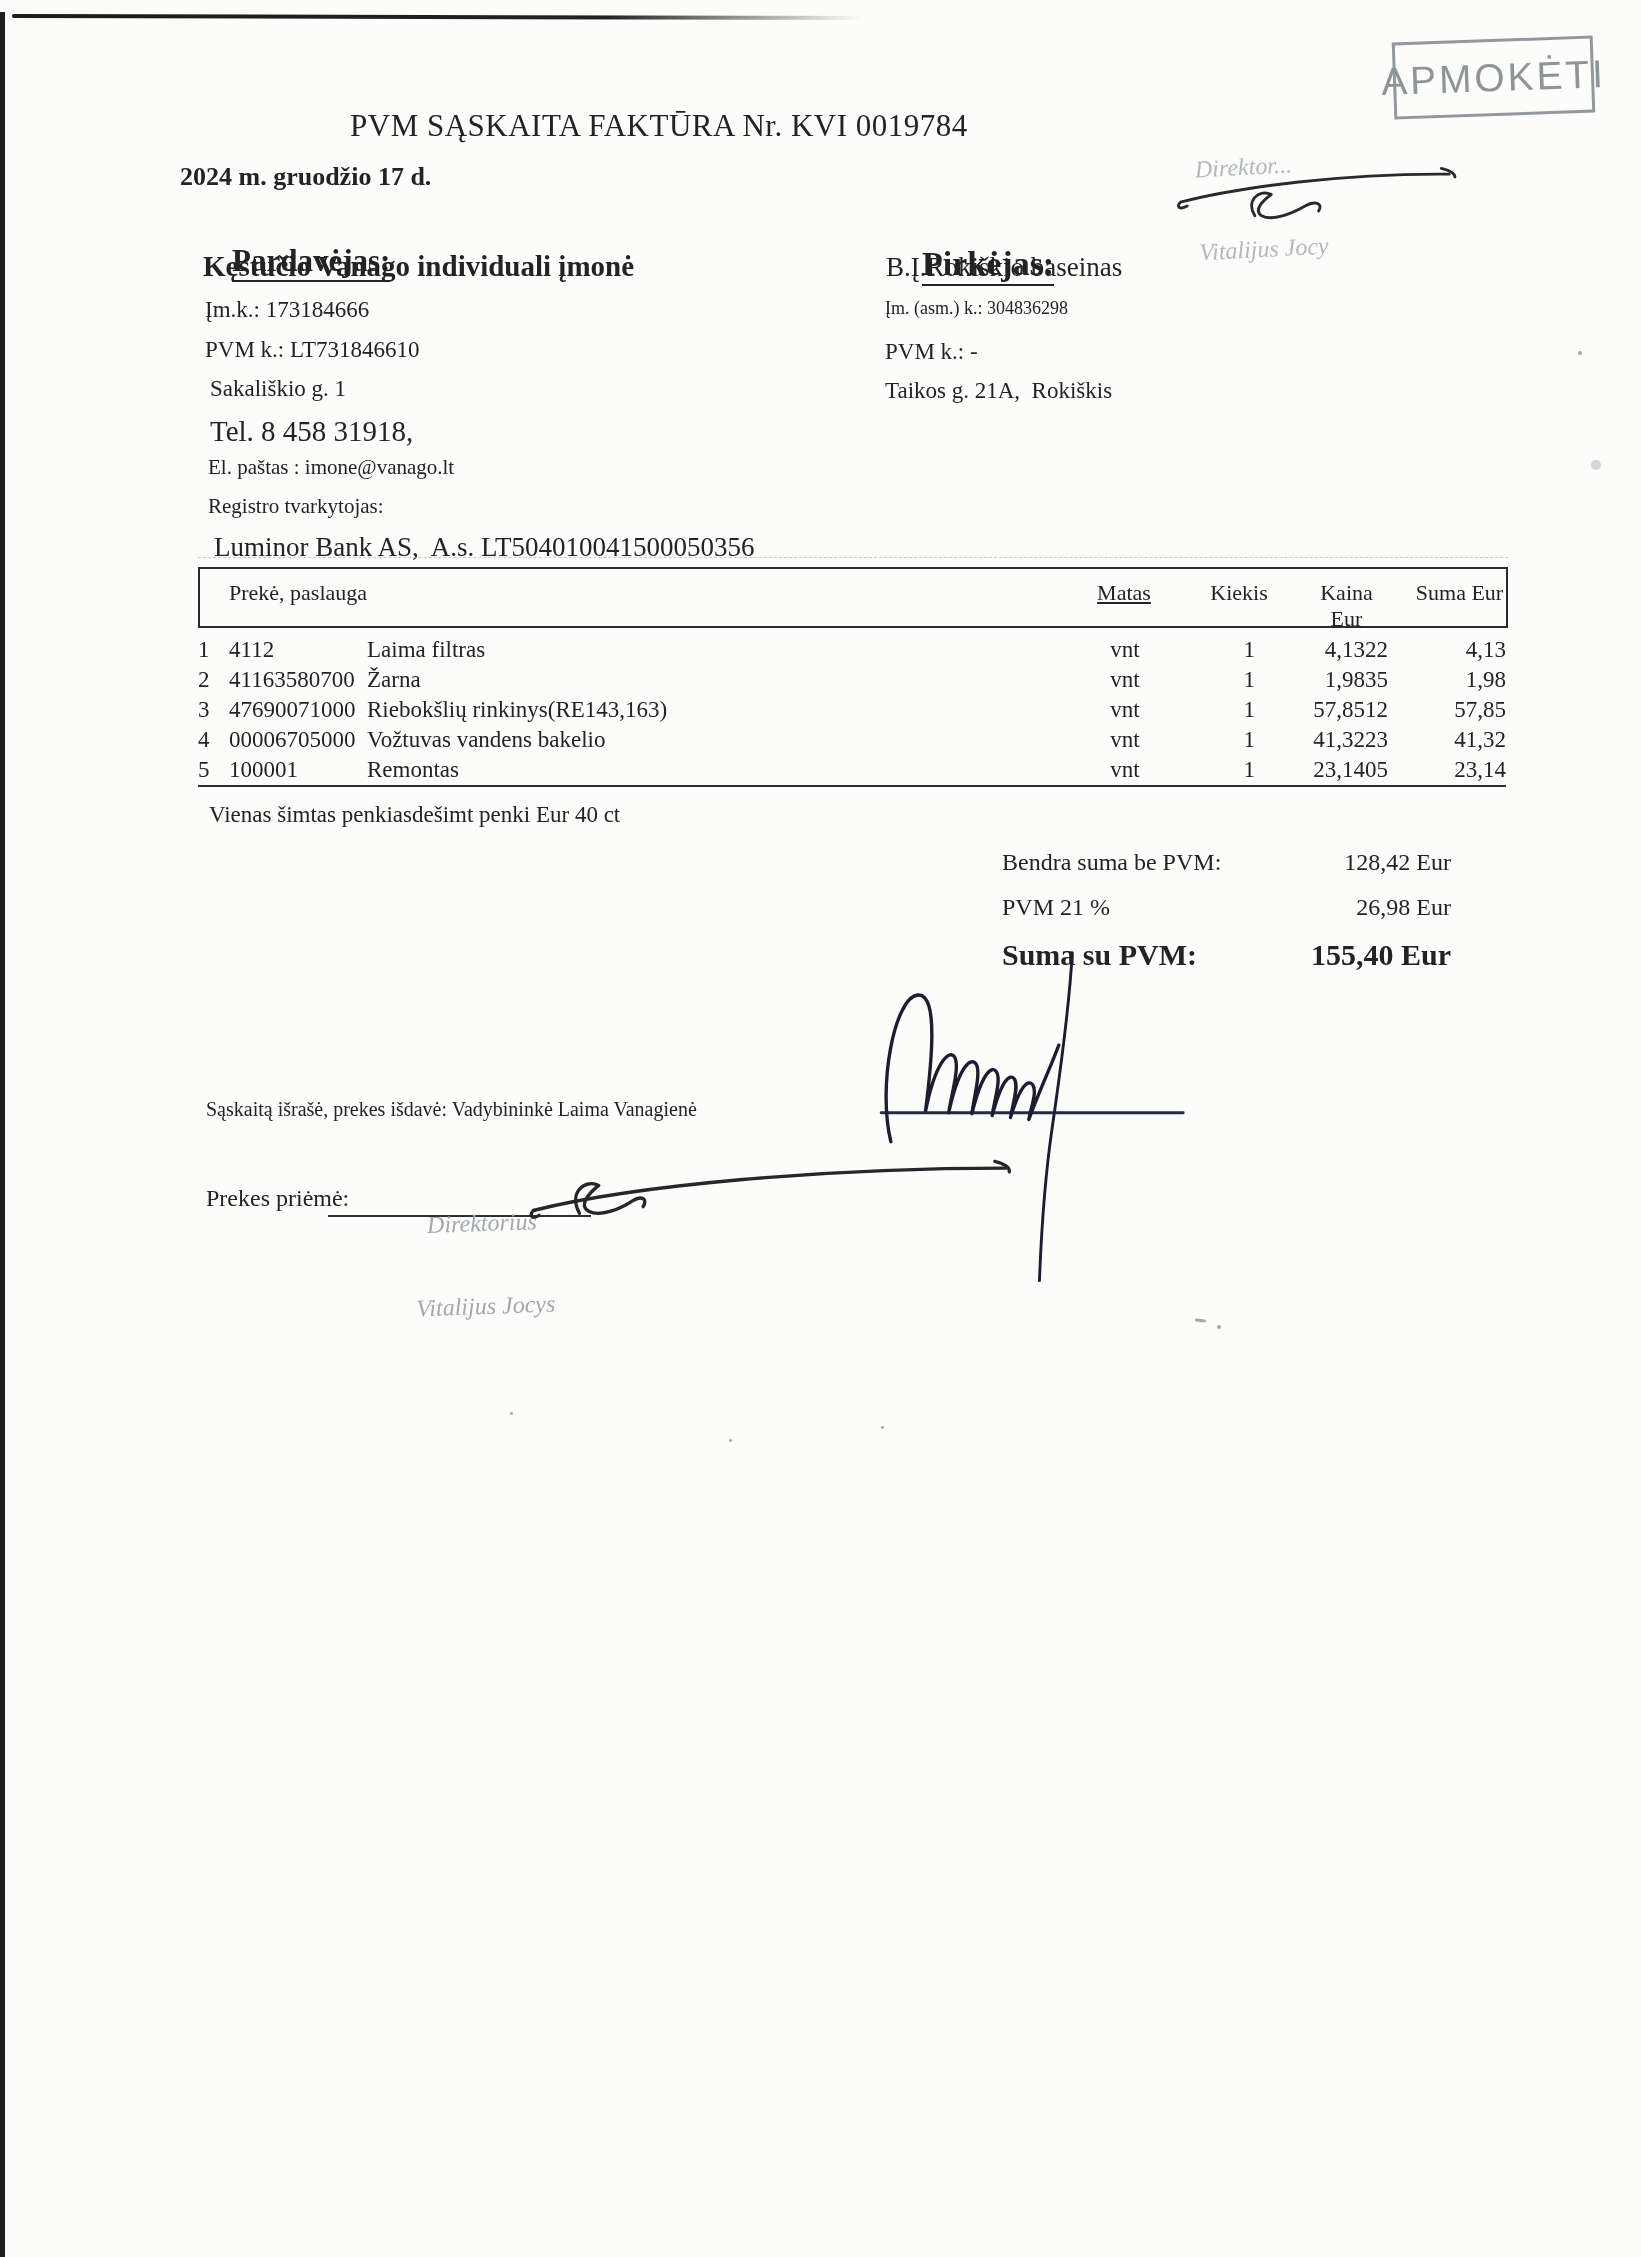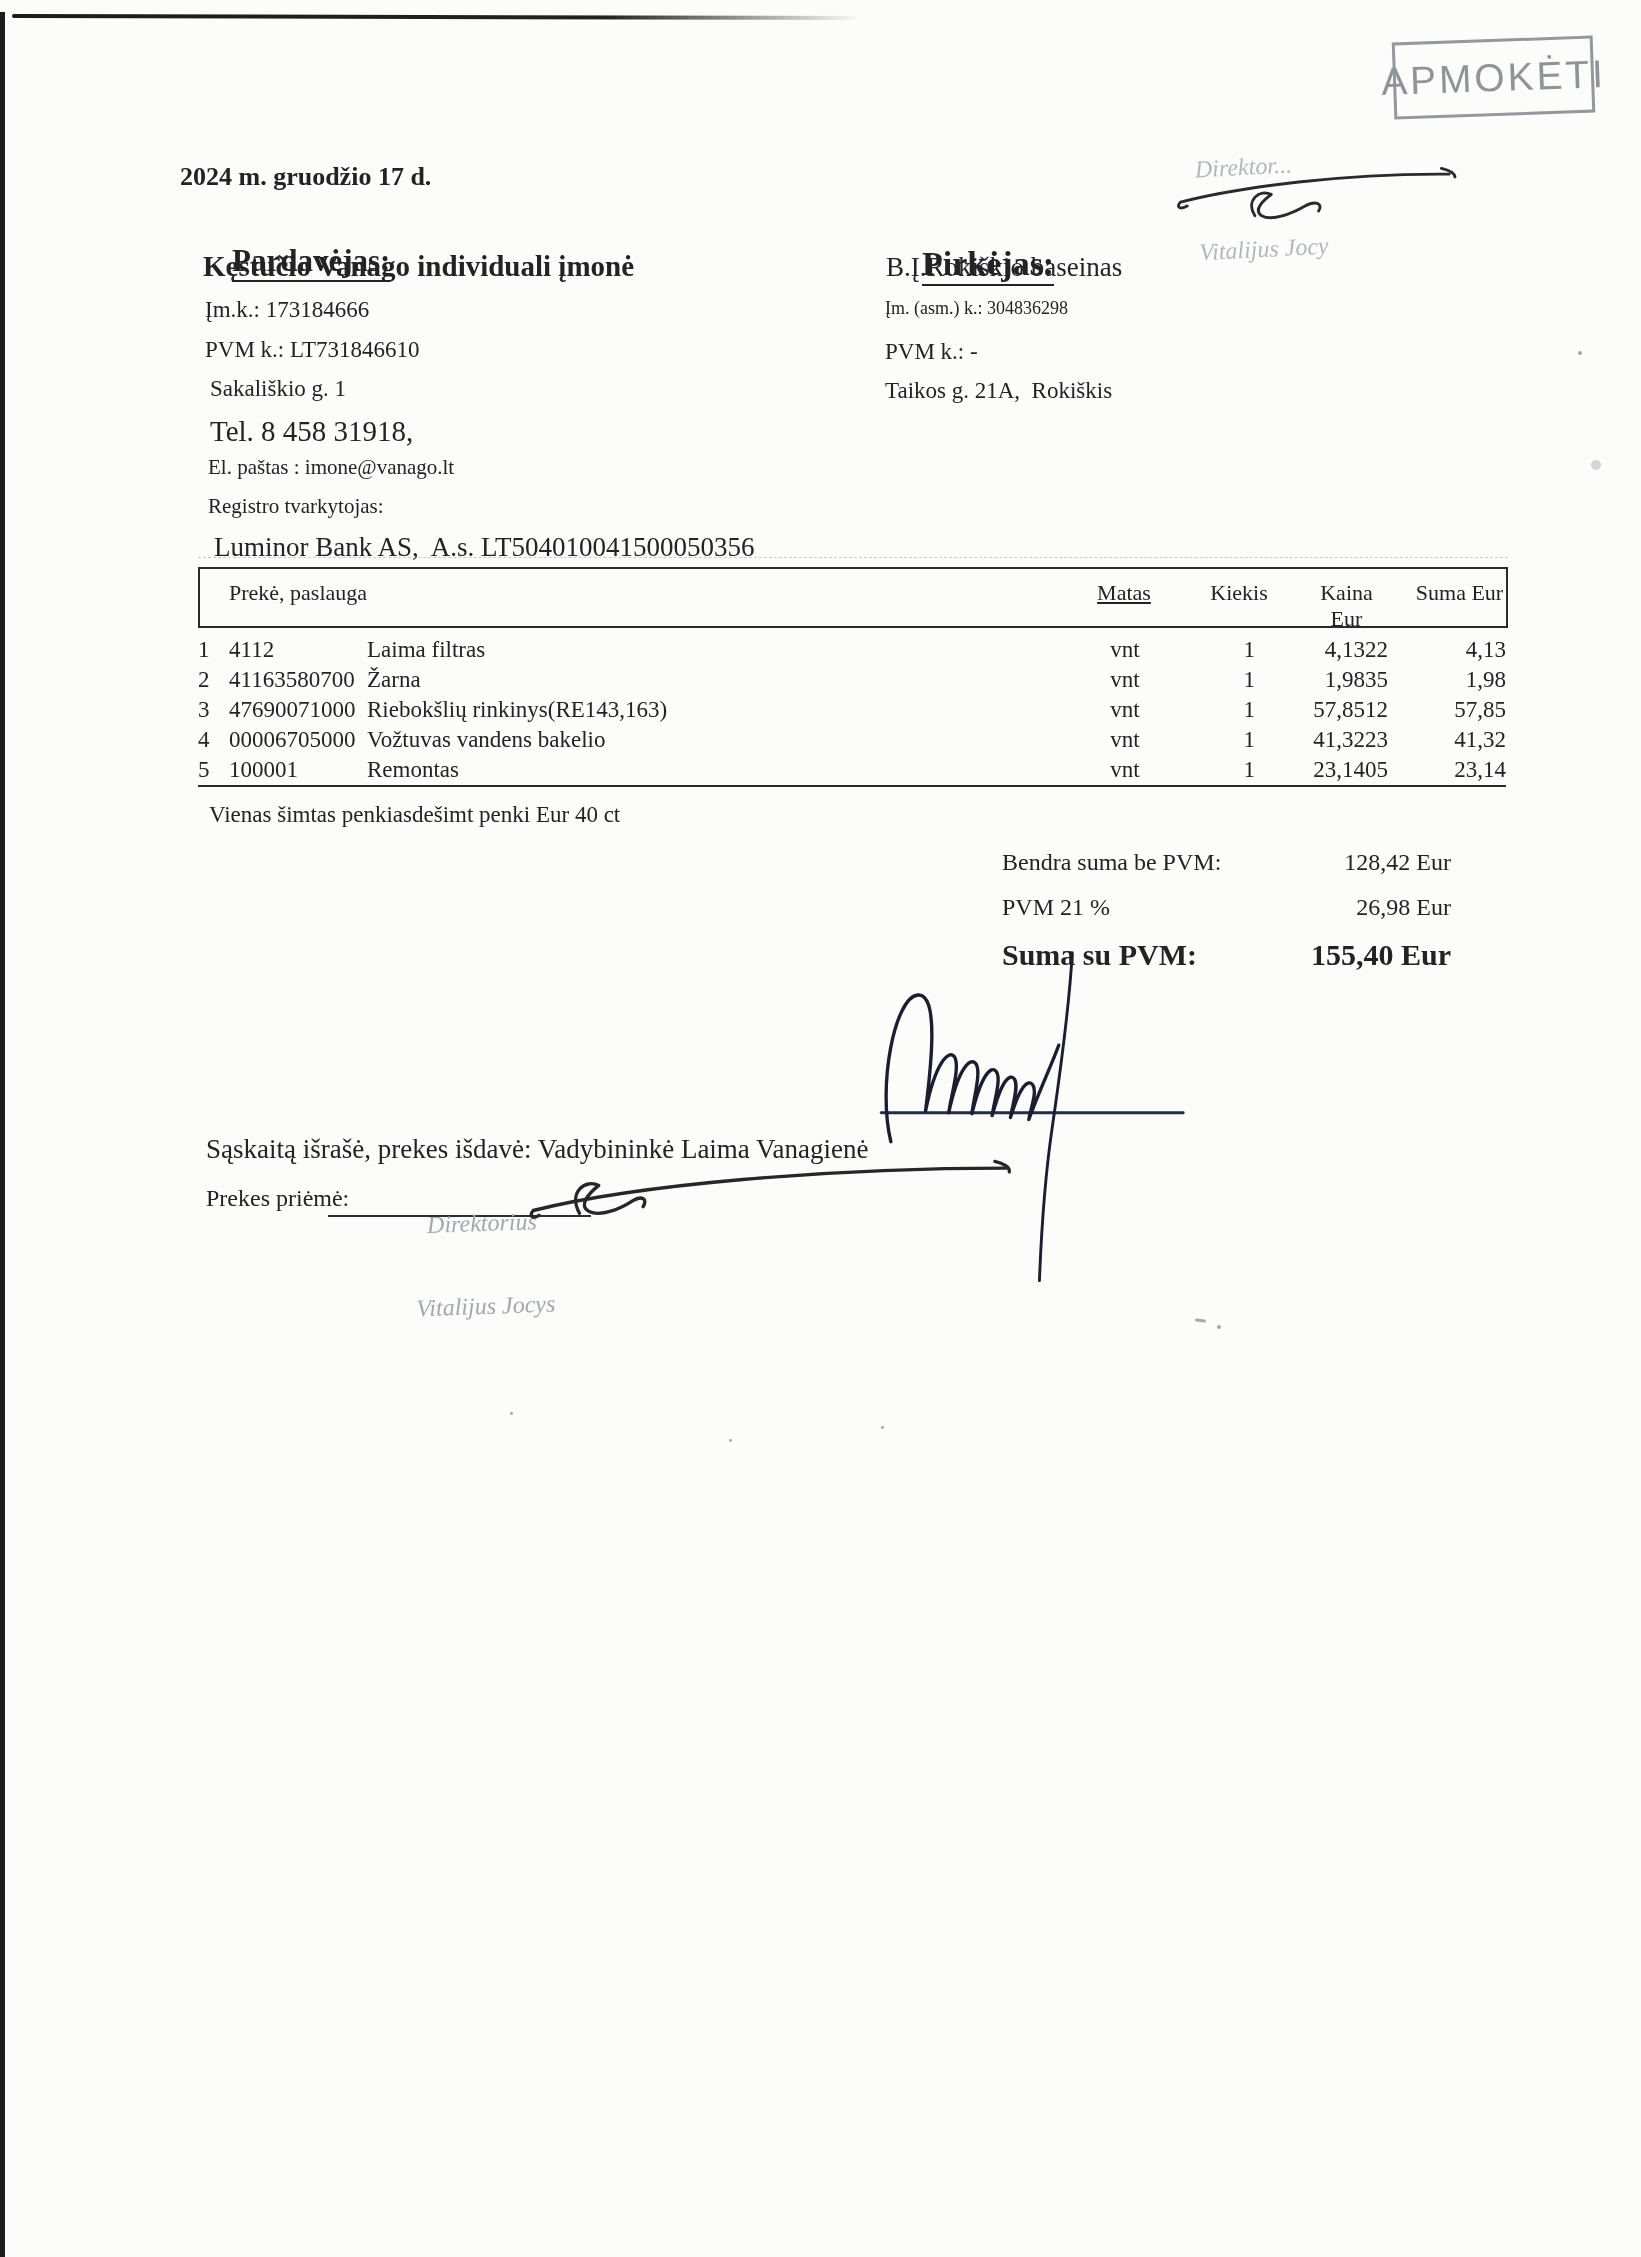--- a/index.html
+++ b/index.html
@@ -54,20 +54,21 @@
     <div>Direktor...</div>
     <div>Vitalijus Jocy</div>
   </div>
 
   <svg style="left:1163px;top:150px;" width="319" height="87" viewBox="0 0 330 90">
     <path d="M25,58 C18,62 13,59 18,54 C80,38 190,24 296,25" stroke="#2a2a2e" stroke-width="3"></path>
     <path d="M288,19 C296,21 302,24 302,28" stroke="#2a2a2e" stroke-width="3"></path>
     <path d="M95,68 C85,52 100,40 112,46 C104,52 93,62 102,68 C113,74 133,66 147,58 C157,52 166,55 161,63" stroke="#2a2a2e" stroke-width="3"></path>
   </svg>
 
+  <div class="abs" style="left:350px;top:108px;font-size:31px;letter-spacing:0.5px;">PVM SĄSKAITA FAKTŪRA Nr. KVI 0019784</div>
   <div class="abs bold" style="left:180px;top:162px;font-size:26px;">2024 m. gruodžio 17 d.</div>
 
   <div class="abs bold" style="left:201px;top:207px;font-size:31px;">
     <span class="ul">Pardavėjas:</span>
   </div>
   <div class="abs bold" style="left:203px;top:250px;font-size:29px;">Kęstučio Vanago individuali įmonė</div>
   <div class="abs" style="left:205px;top:297px;font-size:23px;">Įm.k.: 173184666</div>
   <div class="abs" style="left:205px;top:337px;font-size:23px;">PVM k.: LT731846610</div>
   <div class="abs" style="left:210px;top:376px;font-size:23px;">Sakališkio g. 1</div>
   <div class="abs" style="left:210px;top:415px;font-size:29px;">Tel. 8 458 31918,</div>
@@ -144,21 +145,21 @@
 
   <div class="abs" style="left:209px;top:802px;font-size:23px;">Vienas šimtas penkiasdešimt penki Eur 40 ct</div>
 
   <div class="abs" style="left:1002px;top:849px;font-size:24px;">Bendra suma be PVM:</div>
   <div class="abs right" style="left:1294px;top:849px;width:157px;font-size:24px;">128,42 Eur</div>
   <div class="abs" style="left:1002px;top:894px;font-size:24px;">PVM 21 %</div>
   <div class="abs right" style="left:1294px;top:894px;width:157px;font-size:24px;">26,98 Eur</div>
   <div class="abs bold" style="left:1002px;top:938px;font-size:30px;">Suma su PVM:</div>
   <div class="abs bold right" style="left:1265px;top:938px;width:186px;font-size:30px;">155,40 Eur</div>
 
-  <div class="abs" style="left:206px;top:1098px;font-size:27px;margin-top:36px;">Sąskaitą išrašė, prekes išdavė: Vadybininkė Laima Vanagienė</div>
+  <div class="abs" style="left:206px;top:1098px;font-size:20px;">Sąskaitą išrašė, prekes išdavė: Vadybininkė Laima Vanagienė</div>
 
   <svg style="left:850px;top:941px;" width="348" height="357" viewBox="0 0 360 370">
     <path d="M32,178 L345,178" stroke="#232b45" stroke-width="3"></path>
     <path d="M42,208 C28,150 46,58 70,56 C92,54 84,128 78,176
              C88,126 102,112 108,120 C114,130 104,162 102,178
              C112,132 124,120 130,127 C136,135 128,162 126,179
              C136,138 146,129 151,135 C157,142 149,166 147,181
              C157,144 165,137 170,143 C175,150 168,170 166,183
              C176,150 184,143 189,149 C194,156 187,173 185,185
              C197,152 208,130 216,108" stroke="#1d1d30" stroke-width="3.5"></path>

